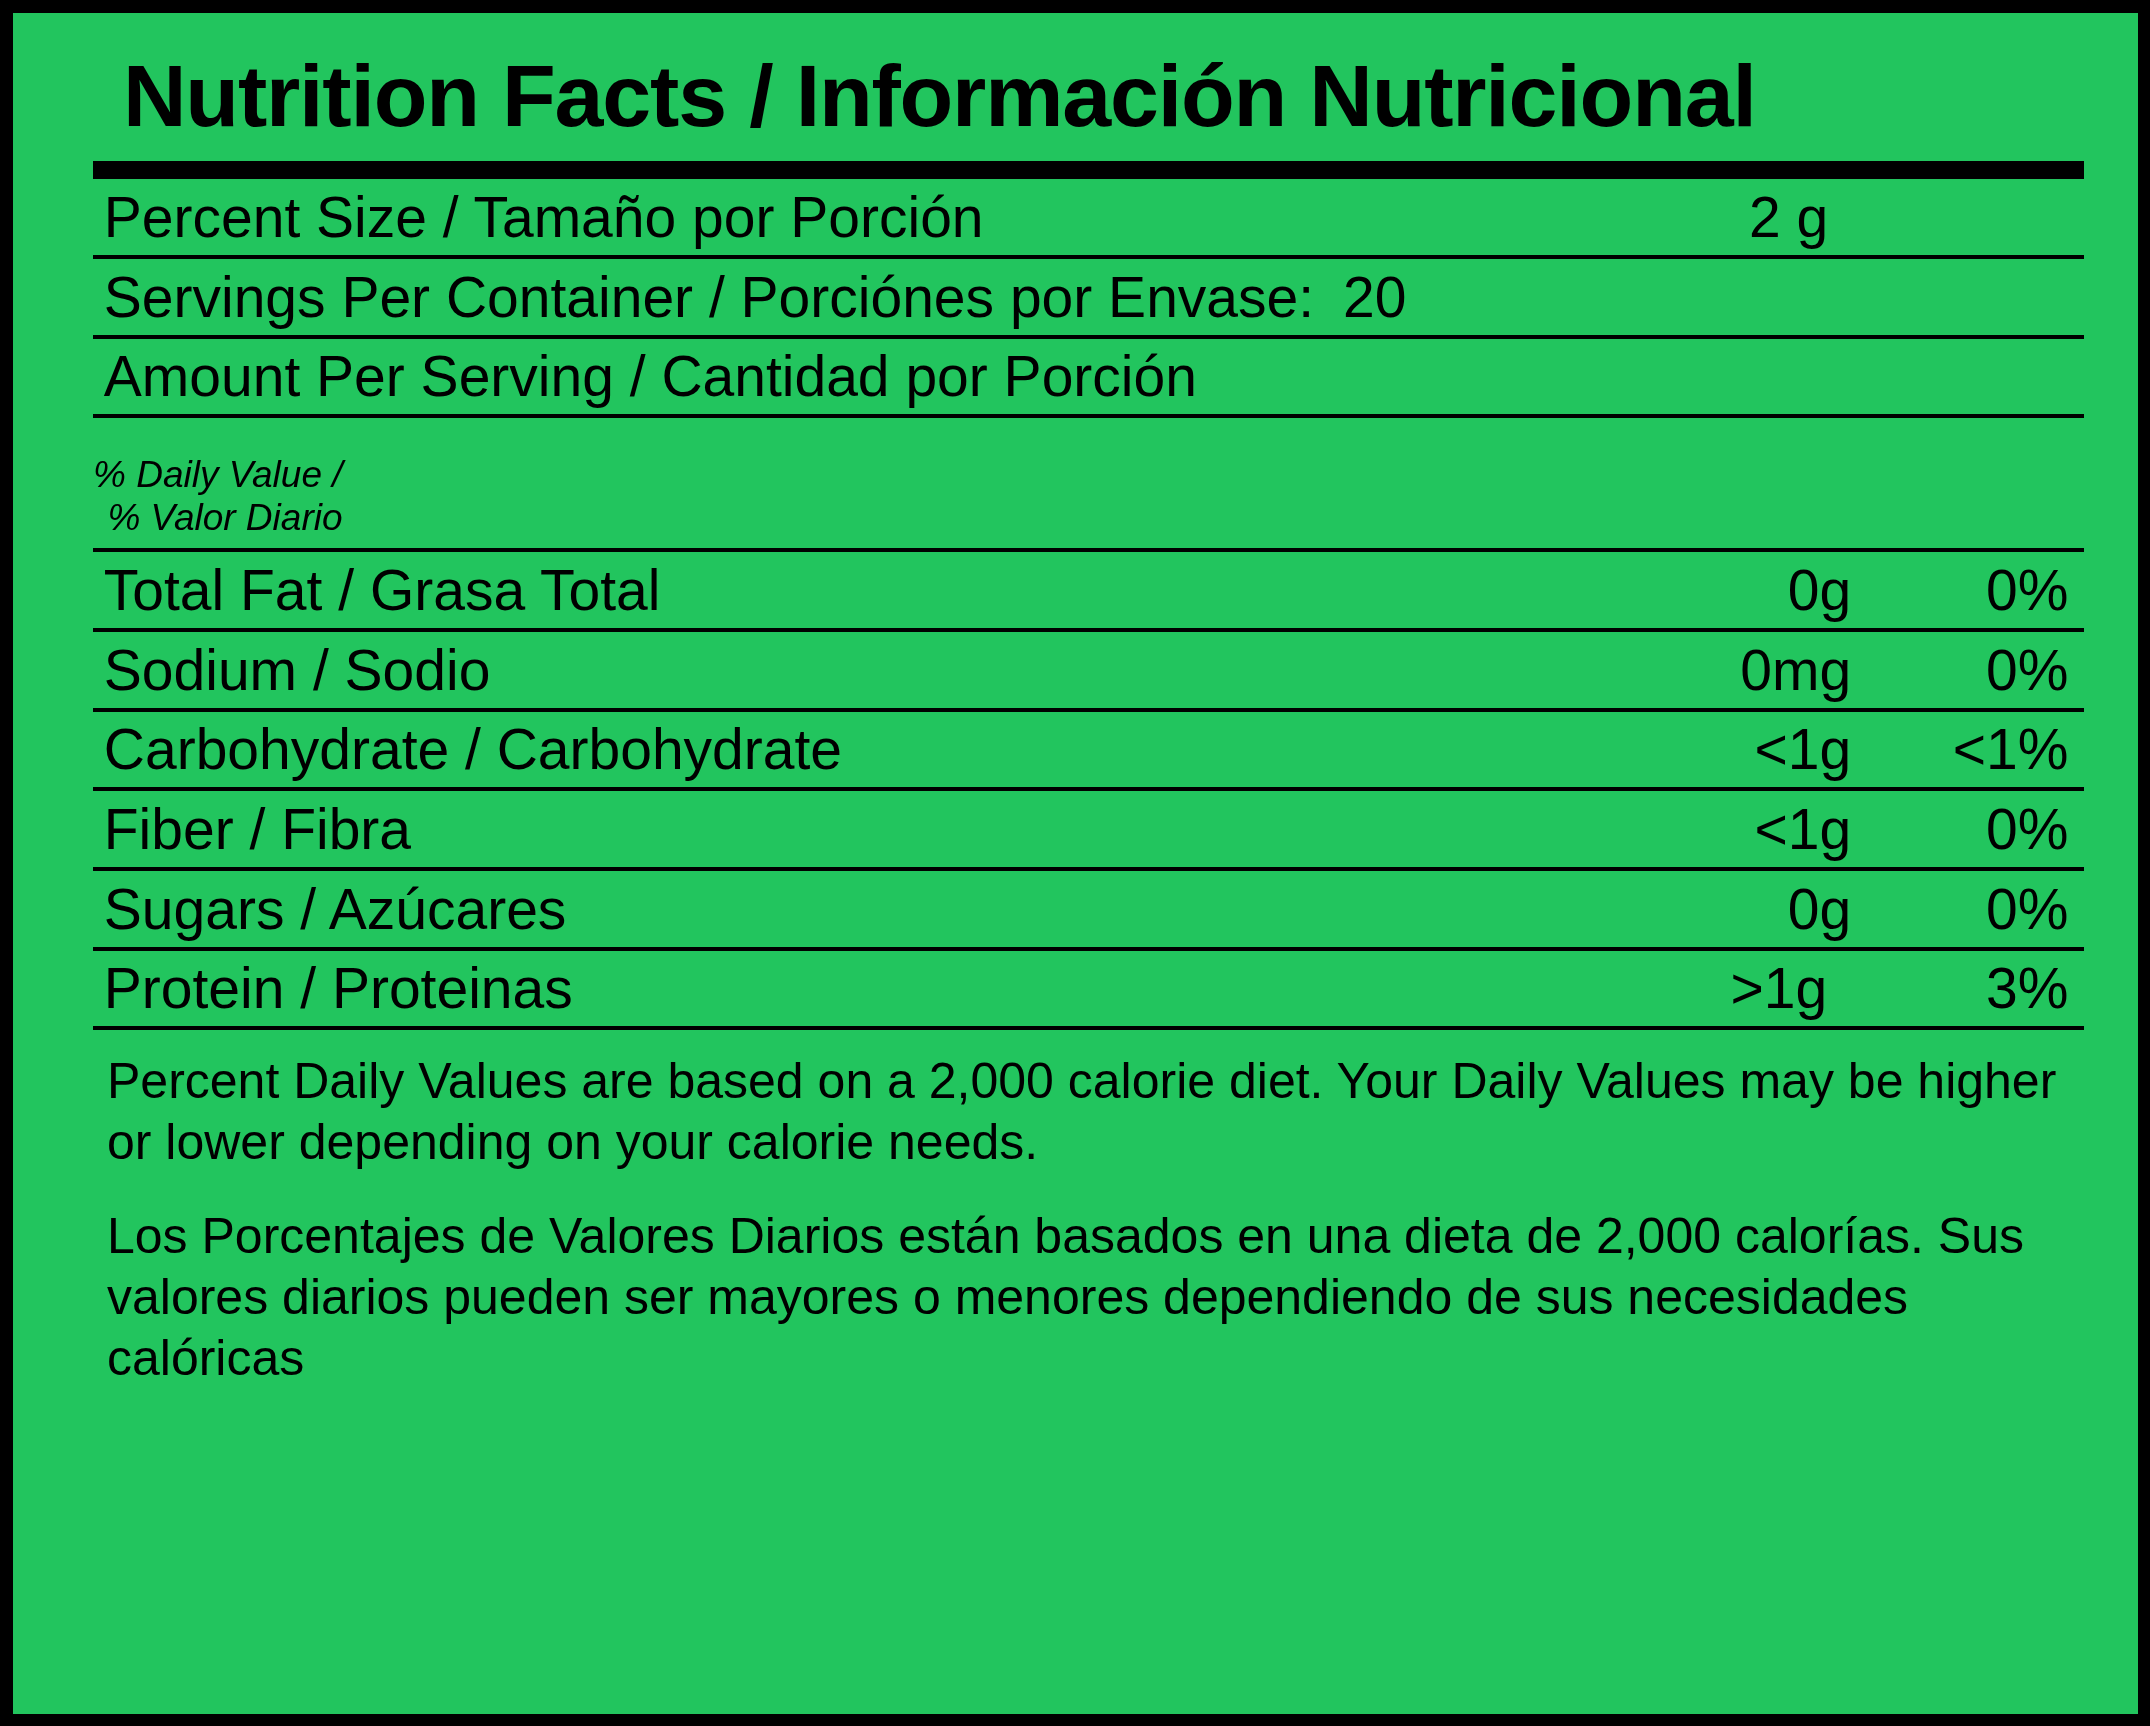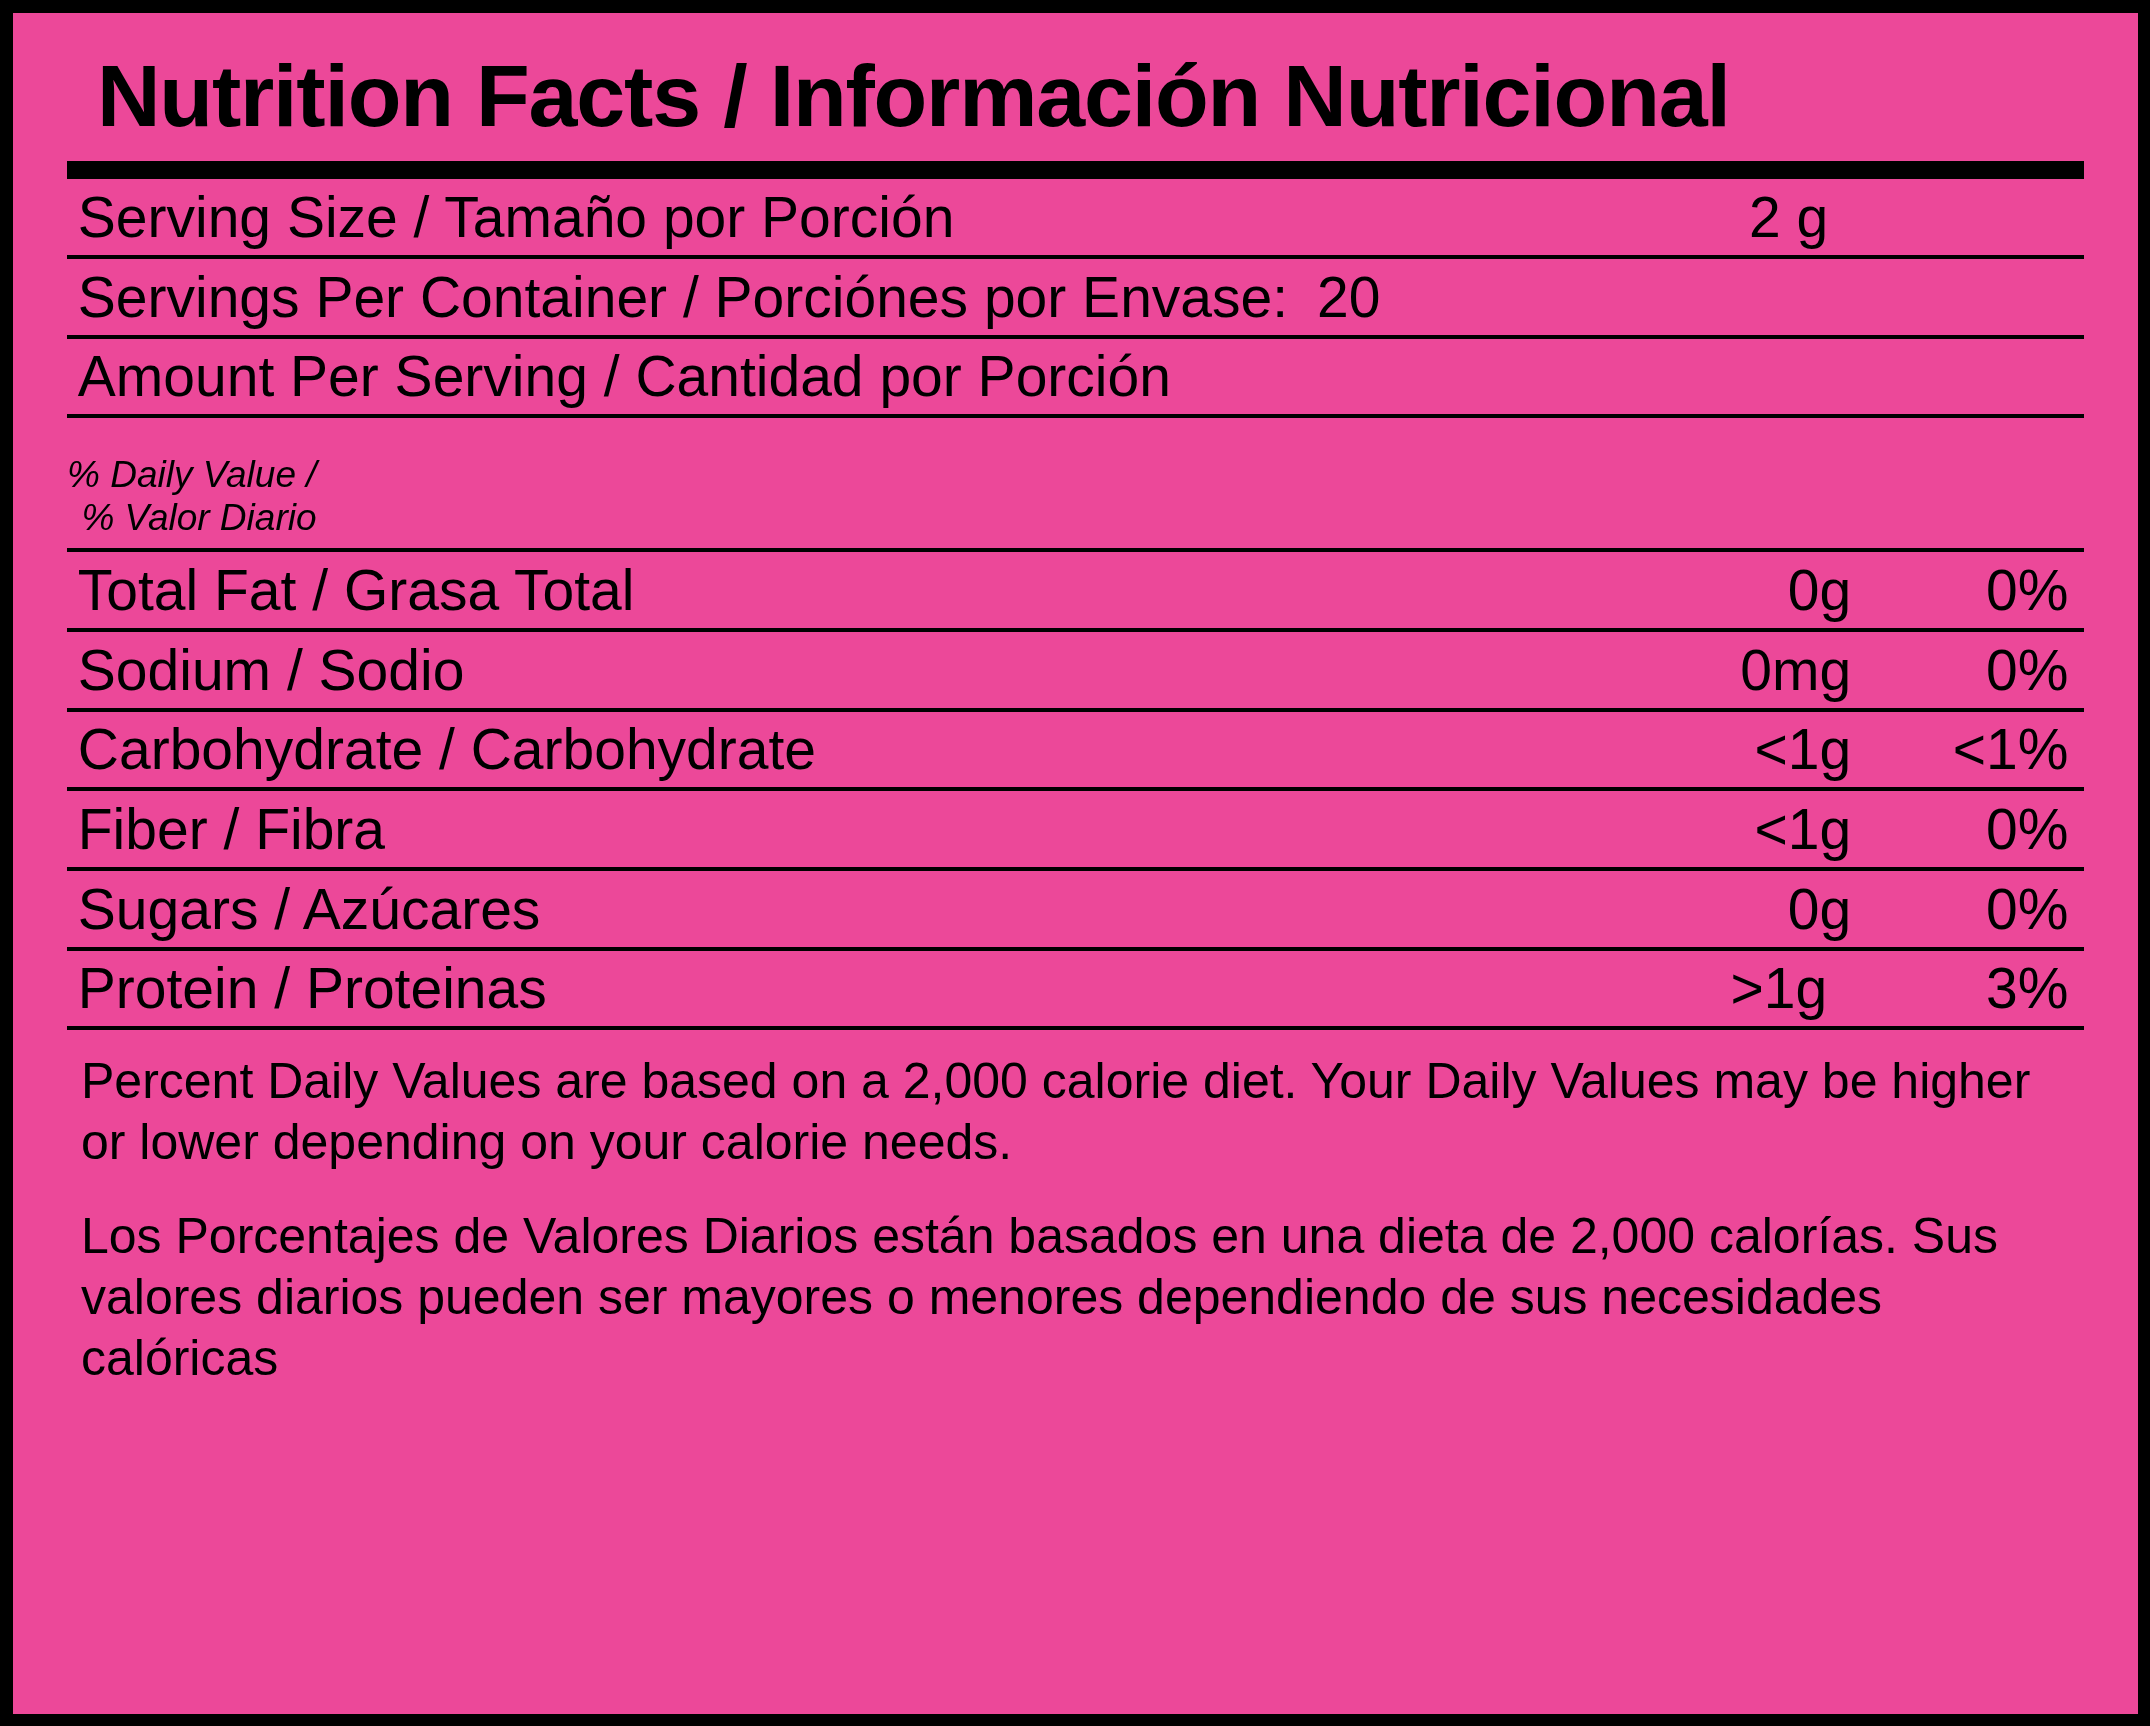--- a/index.html
+++ b/index.html
@@ -13,22 +13,22 @@
     font-family: "Liberation Sans", sans-serif;
     color: #000000;
     -webkit-font-smoothing: antialiased;
   }
 
   .panel {
     box-sizing: border-box;
     width: 2151px;
     height: 1727px;
     border: 13px solid #000000;
-    padding: 24px 54px 0 54px;
-    background: #ec4899;
+    padding: 24px 54px 0 80px;
+    background: #22c55e;
   }
 
   
   .title {
     font-size: 88px;
     font-weight: bold;
     letter-spacing: -1.2px;
     line-height: 1.1;
     white-space: nowrap;
     margin: 10.8px 0 0 30px;
@@ -125,21 +125,21 @@
 
 <div class="panel">
 
   <div class="title">Nutrition Facts / Información Nutricional</div>
 
   <div class="thick-rule"></div>
 
   <div class="rowgroup">
 
     <div class="row">
-      <span class="label">Serving Size / Tamaño por Porción</span>
+      <span class="label">Percent Size / Tamaño por Porción</span>
       <span class="spacer"></span>
       <span style="width:335px;text-align:left;">2 g</span>
     </div>
 
     <div class="row">
       <span class="label">Servings Per Container / Porciónes por Envase:</span>
       <span class="val-inline">20</span>
     </div>
 
     <div class="row">

